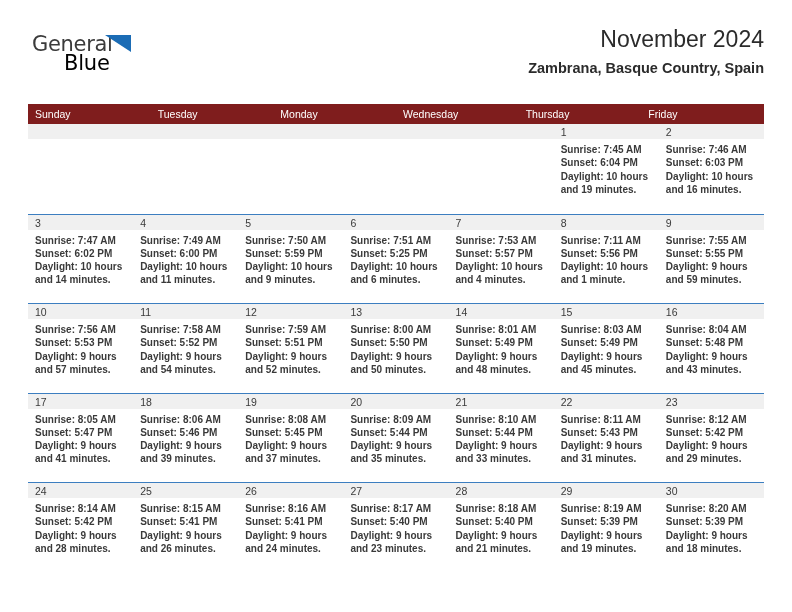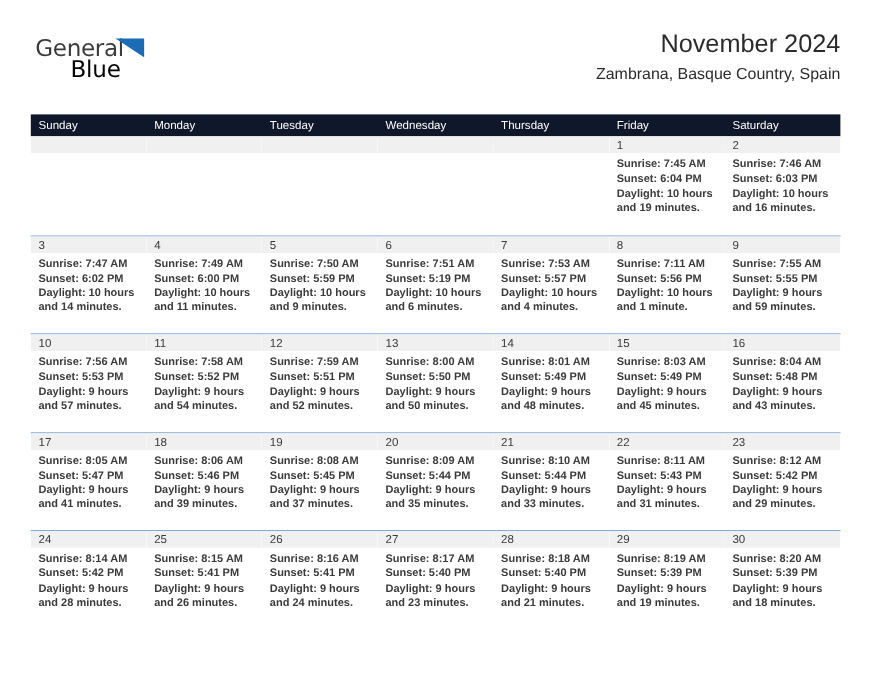--- a/index.html
+++ b/index.html
@@ -77,37 +77,37 @@
   .cal-title {
     font-size: 23px;
     font-weight: 400;
     color: #2b2b2b;
     line-height: 1.15;
     white-space: nowrap;
   }
   .cal-subtitle {
     margin-top: 8px;
     font-size: 14.5px;
-    font-weight: 400;
+    font-weight: 700;
     color: #2b2b2b;
     line-height: 1.15;
     white-space: nowrap;
   }
 
   
   .calendar {
     position: absolute;
     left: 28px;
     top: 104px;
     width: 736px;
   }
   .weekdays {
     display: flex;
     width: 100%;
-    background: #0f172a;
+    background: #7f1d1d;
     height: 20px;
   }
   .weekday {
     flex: 1 1 0;
     box-sizing: border-box;
     color: #ffffff;
     font-size: 10.5px;
     line-height: 20px;
     padding-left: 7px;
     white-space: nowrap;
@@ -169,26 +169,25 @@
     <div class="title-wrap">
       <div class="cal-title">November 2024</div>
       <div class="cal-subtitle">Zambrana, Basque Country, Spain</div>
     </div>
 
   </div>
 
   <div class="calendar">
     <div class="weekdays">
         <div class="weekday">Sunday</div>
+        <div class="weekday">Tuesday</div>
         <div class="weekday">Monday</div>
-        <div class="weekday">Tuesday</div>
         <div class="weekday">Wednesday</div>
         <div class="weekday">Thursday</div>
         <div class="weekday">Friday</div>
-        <div class="weekday">Saturday</div>
       </div>
     <div id="weeks-container">
         <div class="week first">
           <div class="day empty">
             <div class="day-num-strip"></div>
           </div>
           <div class="day empty">
             <div class="day-num-strip"></div>
           </div>
           <div class="day empty">
@@ -244,21 +243,21 @@
               <div>Sunrise: 7:50 AM</div>
               <div>Sunset: 5:59 PM</div>
               <div>Daylight: 10 hours</div>
               <div>and 9 minutes.</div>
             </div>
           </div>
           <div class="day">
             <div class="day-num-strip">6</div>
             <div class="day-info">
               <div>Sunrise: 7:51 AM</div>
-              <div>Sunset: 5:19 PM</div>
+              <div>Sunset: 5:25 PM</div>
               <div>Daylight: 10 hours</div>
               <div>and 6 minutes.</div>
             </div>
           </div>
           <div class="day">
             <div class="day-num-strip">7</div>
             <div class="day-info">
               <div>Sunrise: 7:53 AM</div>
               <div>Sunset: 5:57 PM</div>
               <div>Daylight: 10 hours</div>

